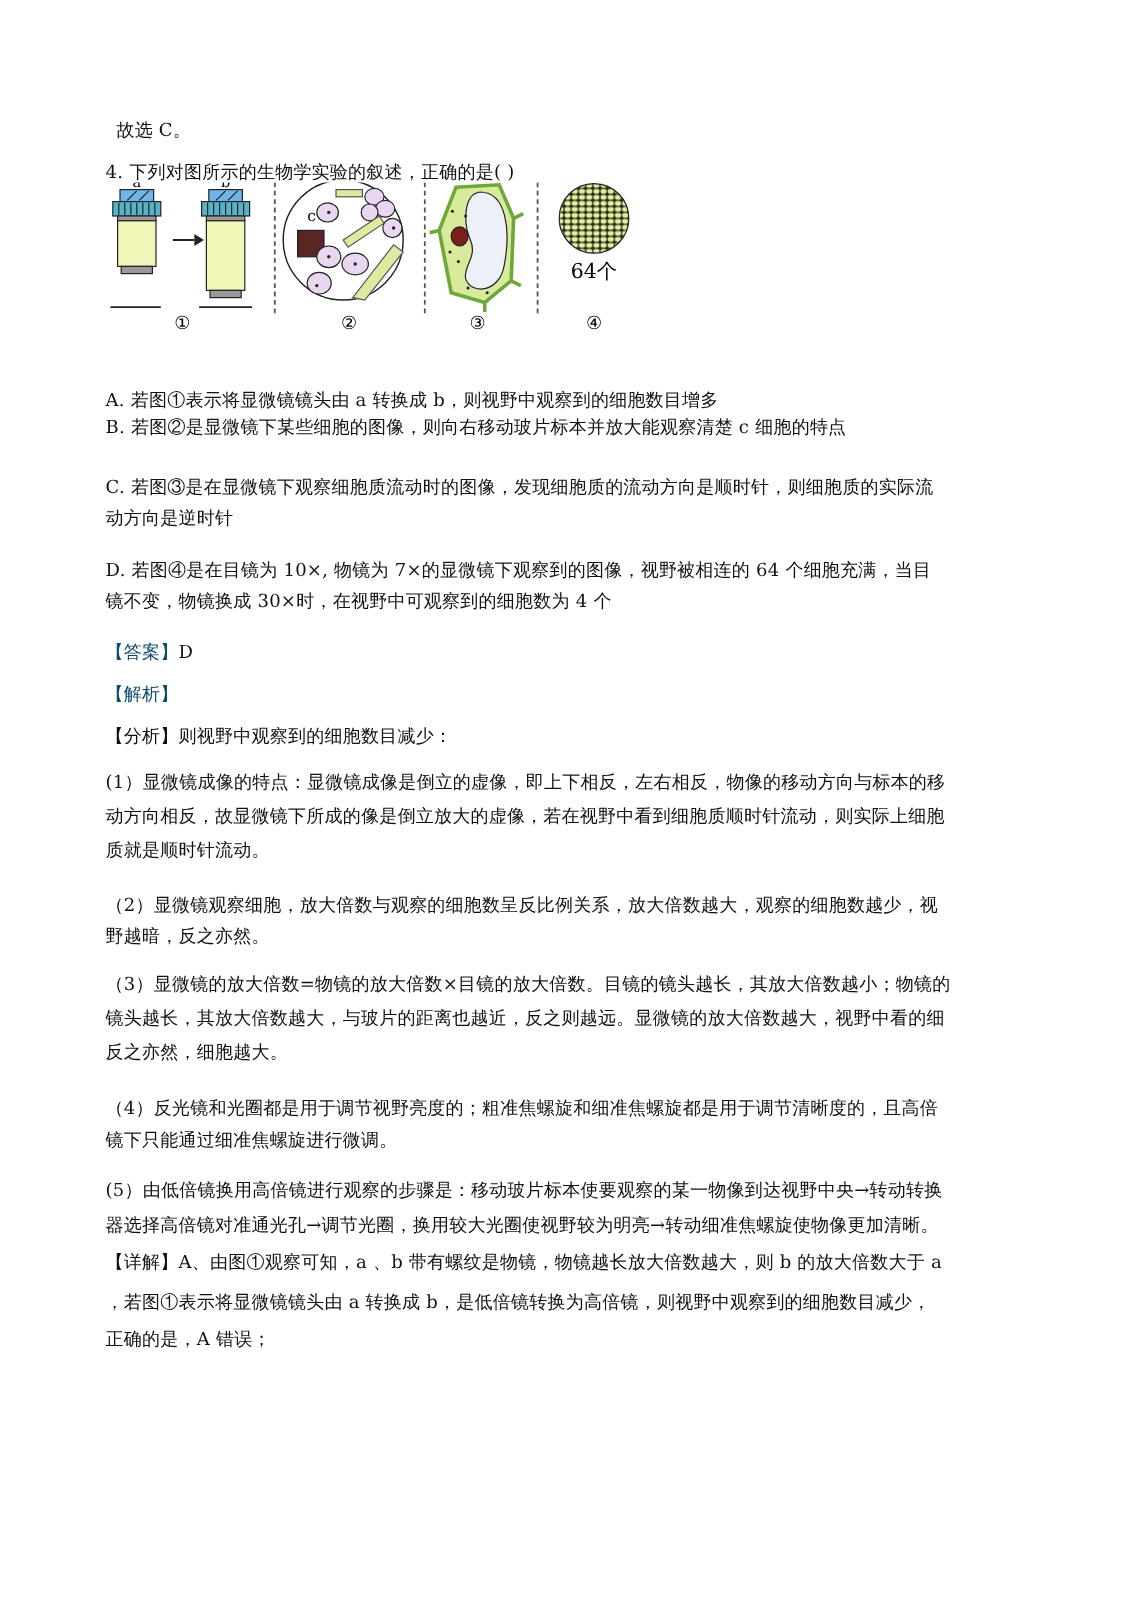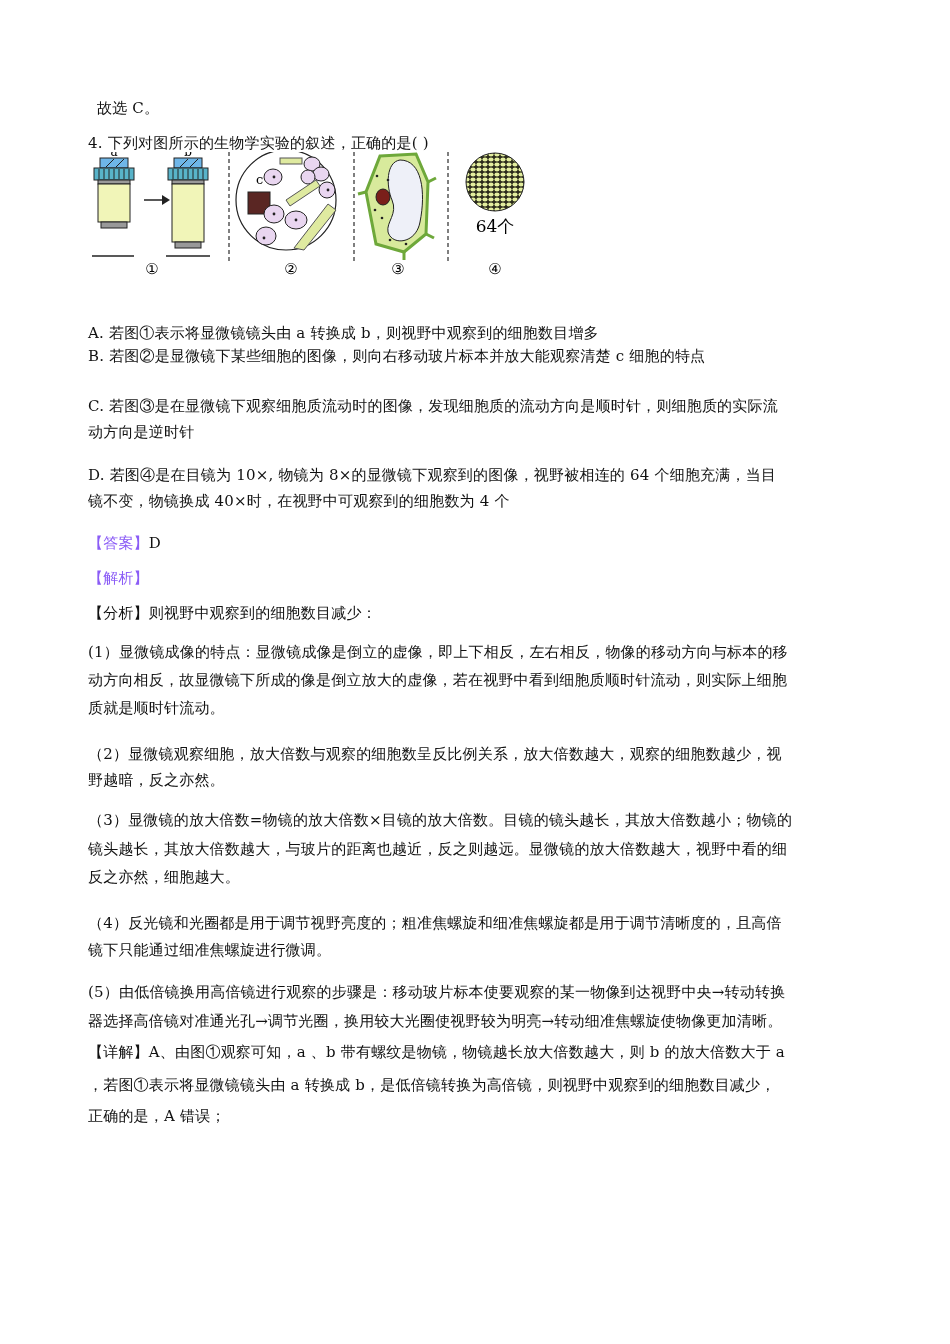--- a/index.html
+++ b/index.html
@@ -1,19 +1,19 @@
 <!DOCTYPE html>
 <html><head>
 <meta charset="utf-8">
 <style>
   html, body { margin: 0; padding: 0; background: #ffffff; }
   body { width: 950px; height: 1344px; position: relative; overflow: hidden;
          font-family: "DejaVu Serif", "Liberation Serif", serif; color: #111; }
   .line { position: absolute; left: 88px; font-size: 15px; line-height: 20px; white-space: nowrap; letter-spacing: 0.2px; }
-  .blue { color: #8b5cf6; }
+  .blue { color: #0c4a6e; }
   .figure { position: absolute; left: 86px; top: 152px; width: 450px; height: 130px; }
 </style>
 </head>
 <body>
 
 <div class="line" style="top:98px; left:97px;">故选  C。</div>
 
 <div class="line" style="top:133px;">
   <span>4.</span>
   <span>下列对图所示的生物学实验的叙述，正确的是(        )</span>
@@ -125,22 +125,22 @@
     </g>
     <text x="409" y="80" font-size="17" text-anchor="middle">64个</text>
     <text x="409" y="122" font-size="15" text-anchor="middle">④</text>
   </svg>
 </div>
 
 <div class="line" style="top:323px;">A.  若图①表示将显微镜镜头由  a 转换成  b，则视野中观察到的细胞数目增多</div>
 <div class="line" style="top:346px;">B.  若图②是显微镜下某些细胞的图像，则向右移动玻片标本并放大能观察清楚  c 细胞的特点</div>
 <div class="line" style="top:396px;">C.  若图③是在显微镜下观察细胞质流动时的图像，发现细胞质的流动方向是顺时针，则细胞质的实际流</div>
 <div class="line" style="top:422px;">动方向是逆时针</div>
-<div class="line" style="top:465px;">D.  若图④是在目镜为  10×, 物镜为  8×的显微镜下观察到的图像，视野被相连的 64 个细胞充满，当目</div>
-<div class="line" style="top:491px;">镜不变，物镜换成  40×时，在视野中可观察到的细胞数为  4 个</div>
+<div class="line" style="top:465px;">D.  若图④是在目镜为  10×, 物镜为  7×的显微镜下观察到的图像，视野被相连的 64 个细胞充满，当目</div>
+<div class="line" style="top:491px;">镜不变，物镜换成  30×时，在视野中可观察到的细胞数为  4 个</div>
 
 <div class="line" style="top:533px;">
   <span class="blue">【答案】</span><span>D</span>
 </div>
 <div class="line blue" style="top:568px;">【解析】</div>
 <div class="line" style="top:603px;">【分析】则视野中观察到的细胞数目减少：</div>
 
 <div class="line" style="top:642px;">(1）显微镜成像的特点：显微镜成像是倒立的虚像，即上下相反，左右相反，物像的移动方向与标本的移</div>
 <div class="line" style="top:670px;">动方向相反，故显微镜下所成的像是倒立放大的虚像，若在视野中看到细胞质顺时针流动，则实际上细胞</div>
 <div class="line" style="top:698px;">质就是顺时针流动。</div>

